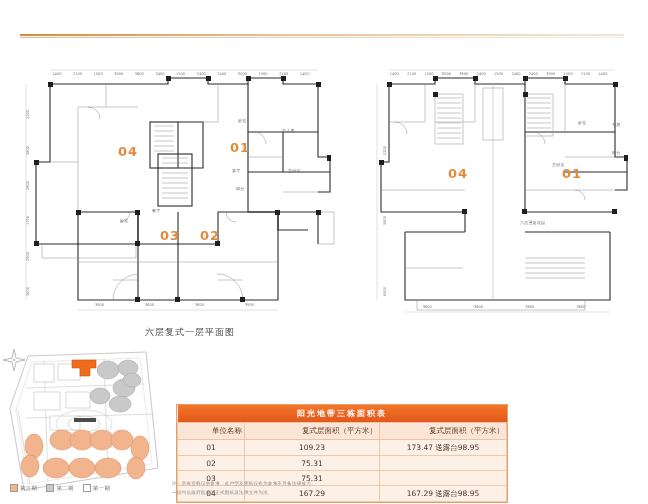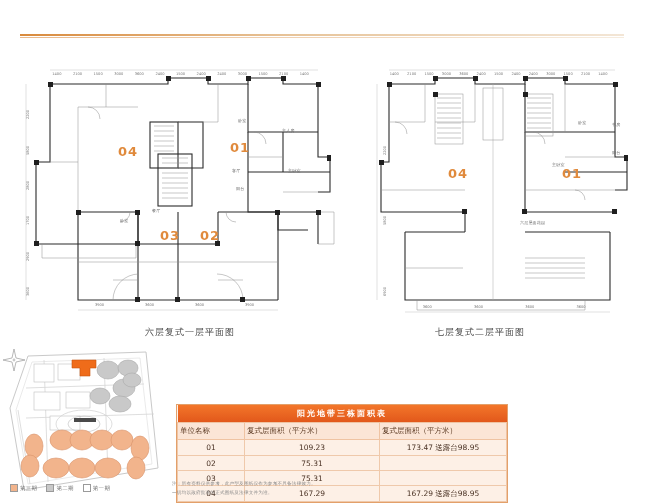--- a/index.html
+++ b/index.html
@@ -52,21 +52,21 @@
   .table-wrap{position:absolute;left:176px;top:404px;width:330px;
     border:1px solid #e3a06a;background:#fdf1e8;}
   .tbl{border-collapse:collapse;width:100%;}
   .tbl th.head-title{
     background:linear-gradient(180deg,#f3762a 0%,#e2581b 100%);
     color:#ffffff;font-size:8px;font-weight:bold;letter-spacing:2px;
     padding:3px 8px;text-align:center;border:none;
   }
   .tbl th{
     font-size:7.5px;font-weight:normal;color:#5b3a23;background:#fbe5d6;
-    border:1px solid #efc3a2;padding:3px 2px;text-align:left;
+    border:1px solid #efc3a2;padding:3px 2px;text-align:right;
   }
   .tbl td{
     font-size:7.5px;color:#4a3224;background:#fdf0e6;
     border:1px solid #efc9ab;padding:2.5px 2px;text-align:center;
   }
   .tbl td.unitcol{width:62px;}
   .tbl td.stdcol{width:130px;}
   .note{
     position:absolute;left:172px;top:480px;width:330px;
     font-size:4.6px;color:#8a8a8a;line-height:1.9;letter-spacing:.2px;
@@ -309,21 +309,20 @@
       <div class="dim" style="left: 473.875px; top: 305px;">3600</div>
       <div class="dim" style="left: 525.125px; top: 305px;">3600</div>
       <div class="dim" style="left: 576.375px; top: 305px;">3600</div>
     </div>
   <div id="dims-right-side">
       <div class="dim v" style="left: 383px; top: 154.667px;">2200</div>
       <div class="dim v" style="left: 383px; top: 225.333px;">5800</div>
       <div class="dim v" style="left: 383px; top: 296px;">6900</div>
     </div>
 
-  <div class="caption" style="left:400px;top:326px;width:160px;">七层复式二层平面图</div>
 
   <div class="watermark">◇◇</div>
 
   <div class="table-wrap">
     <table class="tbl">
       <thead>
         <tr>
           <th class="head-title" colspan="3">阳光地带三栋面积表</th>
         </tr>
         <tr>

